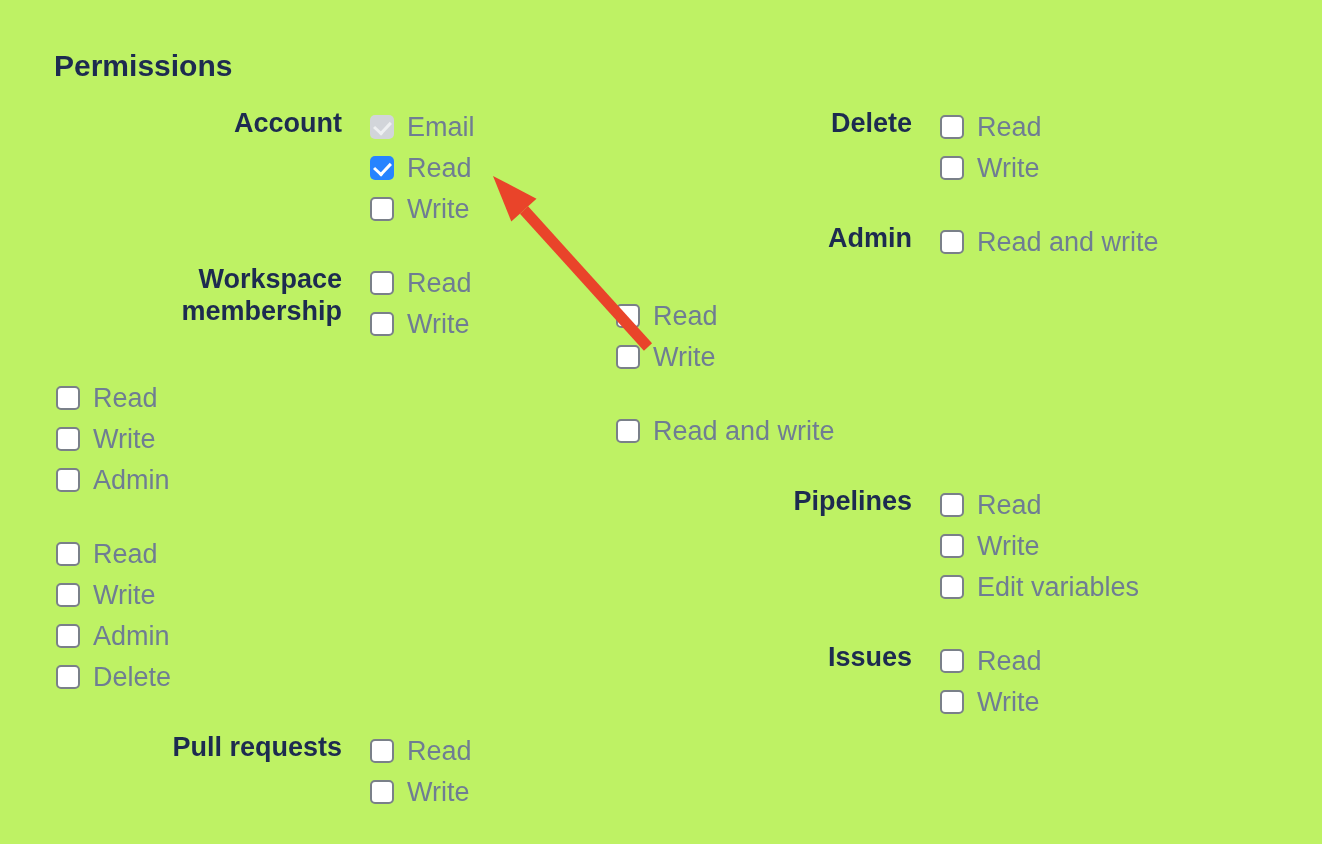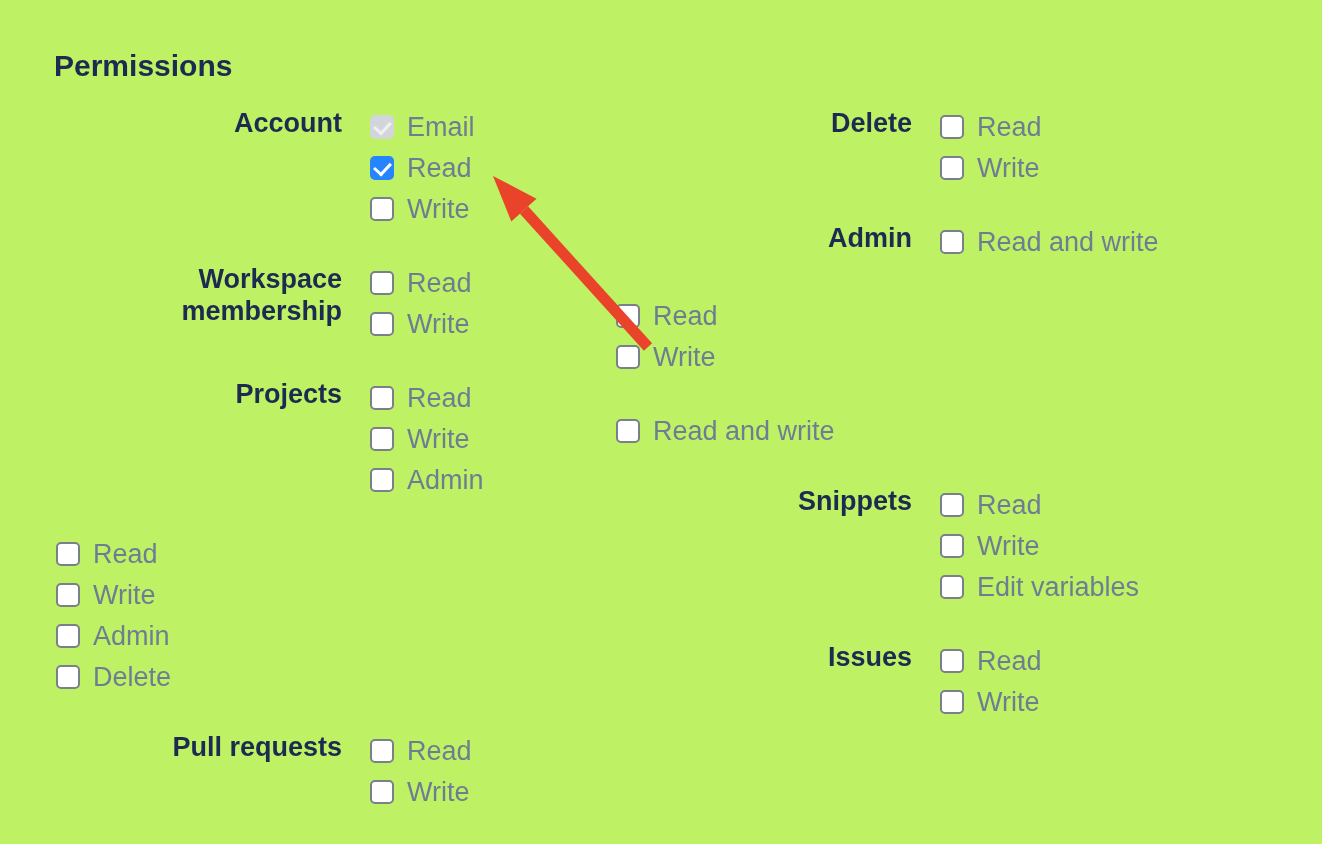--- a/index.html
+++ b/index.html
@@ -96,21 +96,20 @@
               <span class="checkbox unchecked"></span>
               <span class="olabel">Read</span>
             </label>
             <label class="option-row">
               <span class="checkbox unchecked"></span>
               <span class="olabel">Write</span>
             </label>
           </div>
         </div>
         <div class="group">
-          <div class="glabel">Projects</div>
           <div class="options">
             <label class="option-row">
               <span class="checkbox unchecked"></span>
               <span class="olabel">Read</span>
             </label>
             <label class="option-row">
               <span class="checkbox unchecked"></span>
               <span class="olabel">Write</span>
             </label>
             <label class="option-row">
@@ -190,21 +189,21 @@
         </div>
         <div class="group">
           <div class="options">
             <label class="option-row">
               <span class="checkbox unchecked"></span>
               <span class="olabel">Read and write</span>
             </label>
           </div>
         </div>
         <div class="group">
-          <div class="glabel">Snippets</div>
+          <div class="glabel">Pipelines</div>
           <div class="options">
             <label class="option-row">
               <span class="checkbox unchecked"></span>
               <span class="olabel">Read</span>
             </label>
             <label class="option-row">
               <span class="checkbox unchecked"></span>
               <span class="olabel">Write</span>
             </label>
             <label class="option-row">

